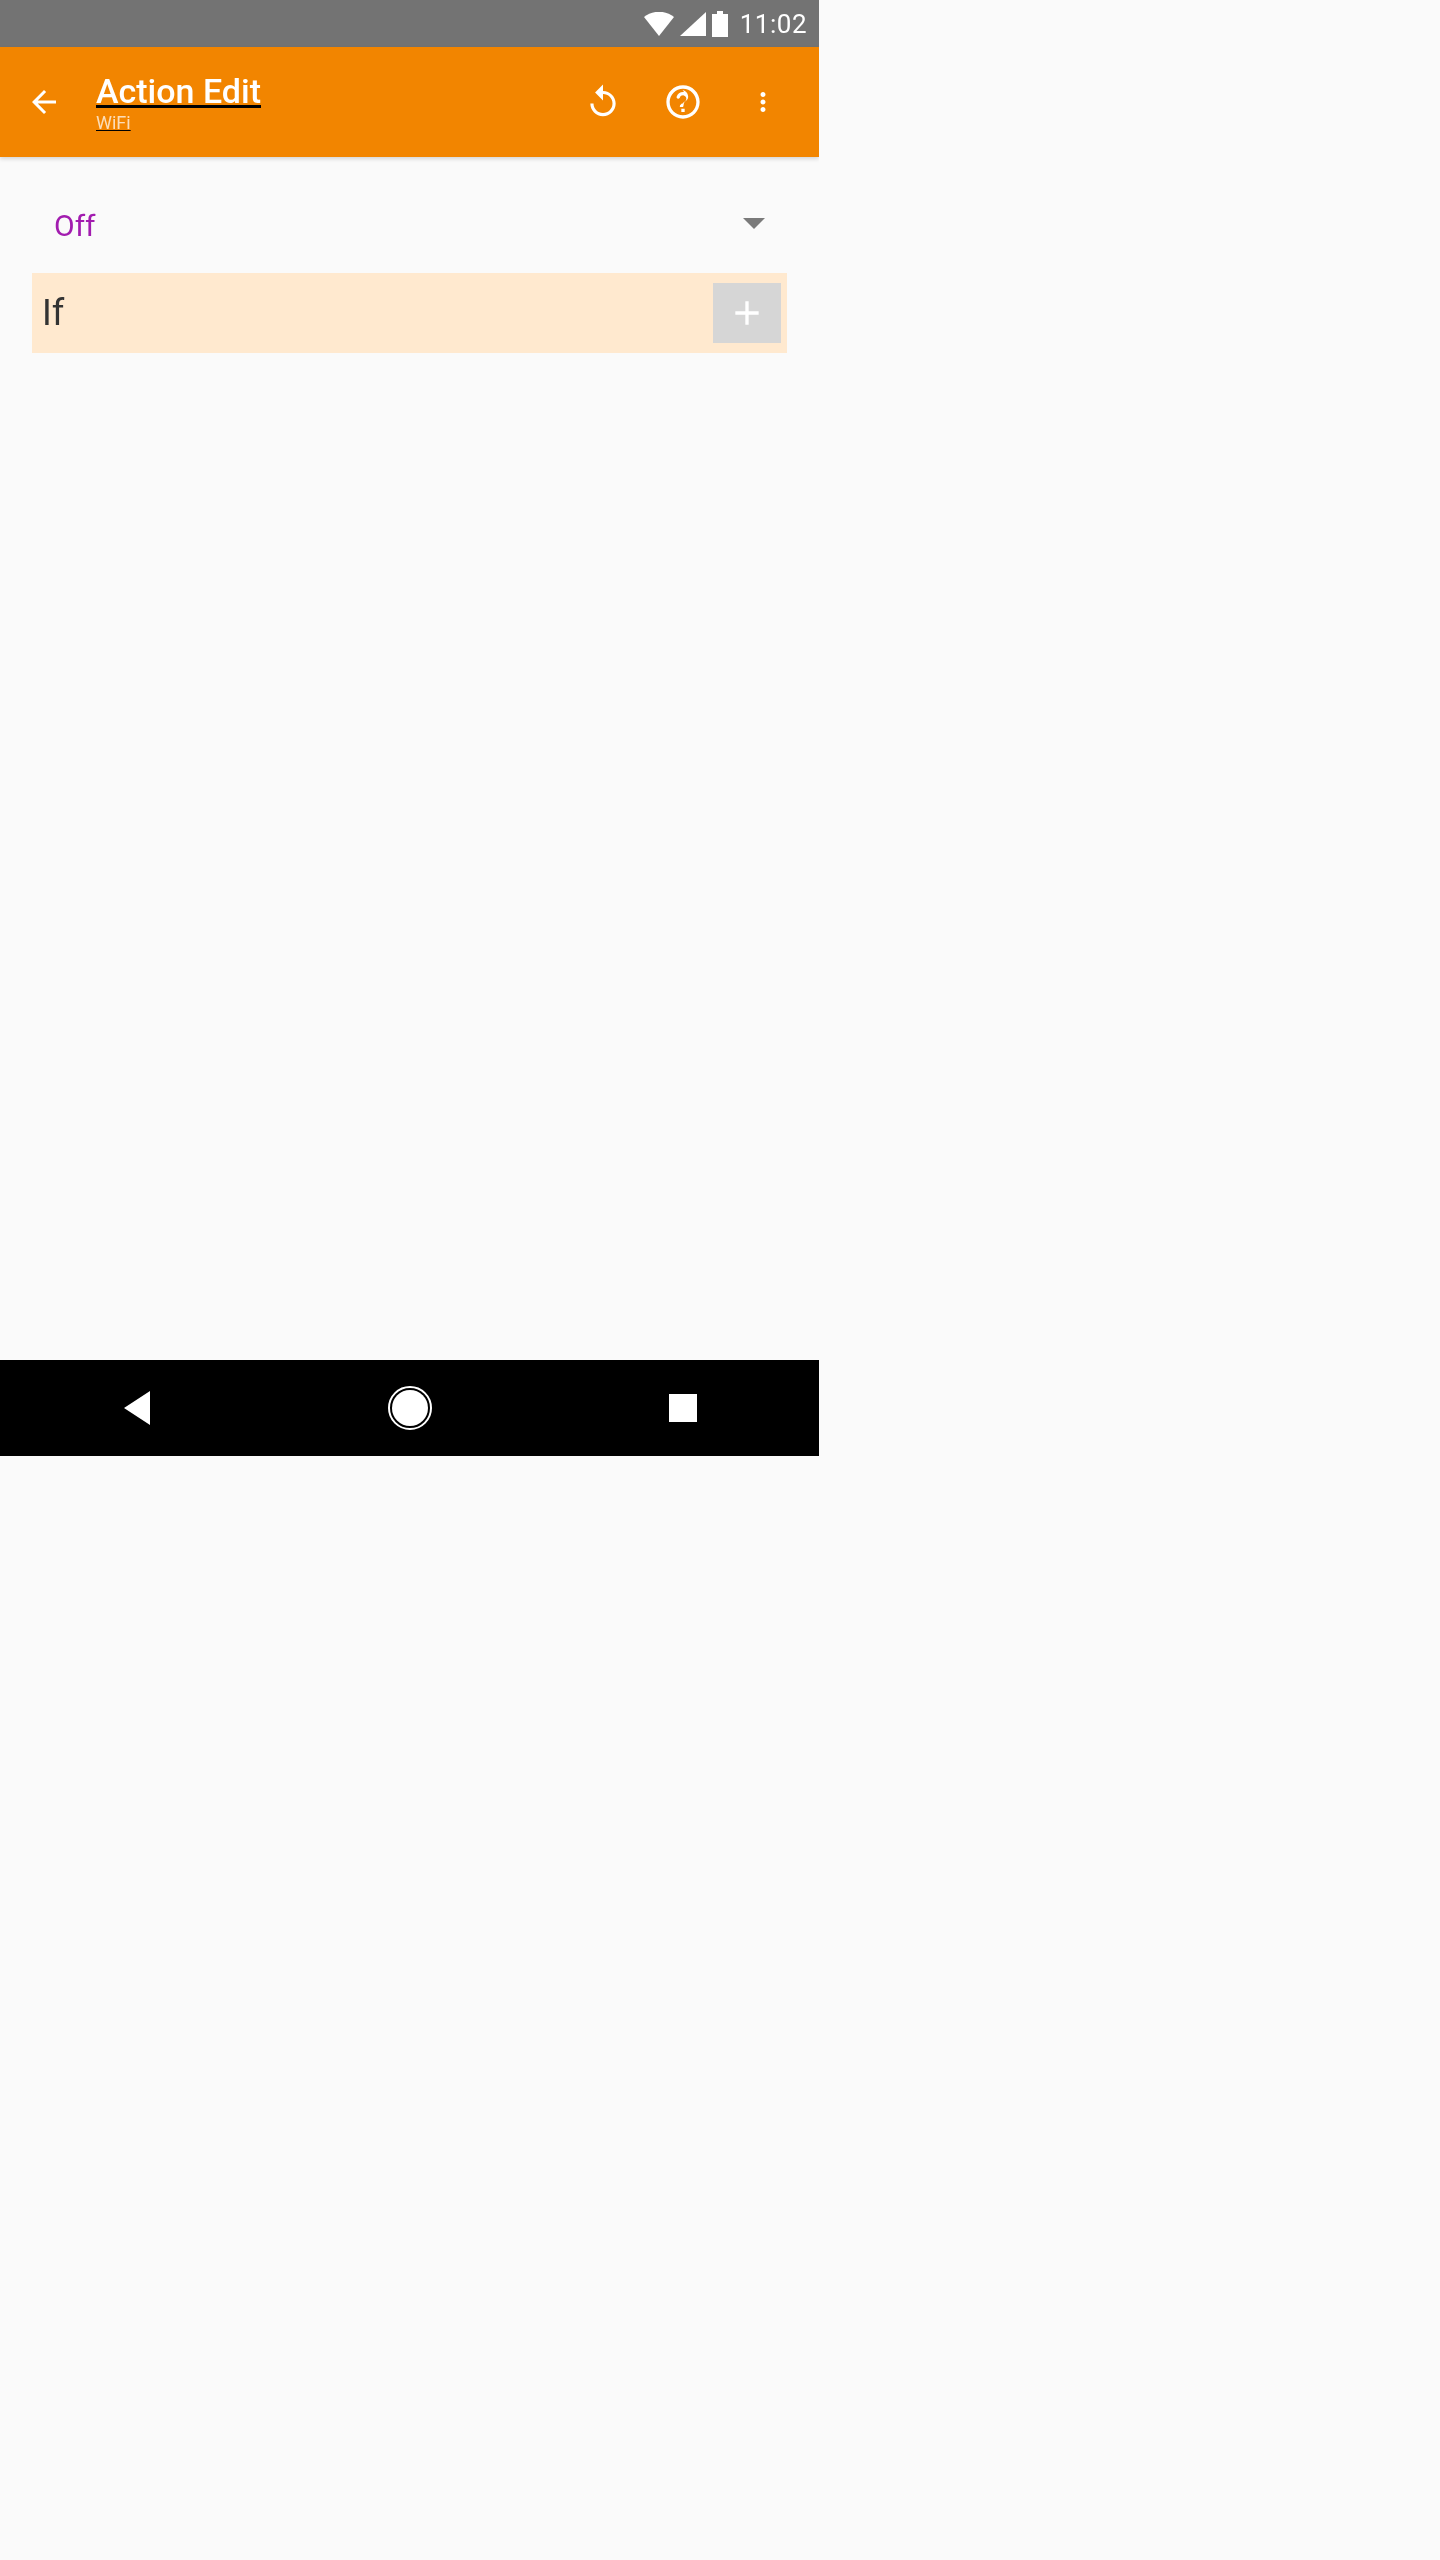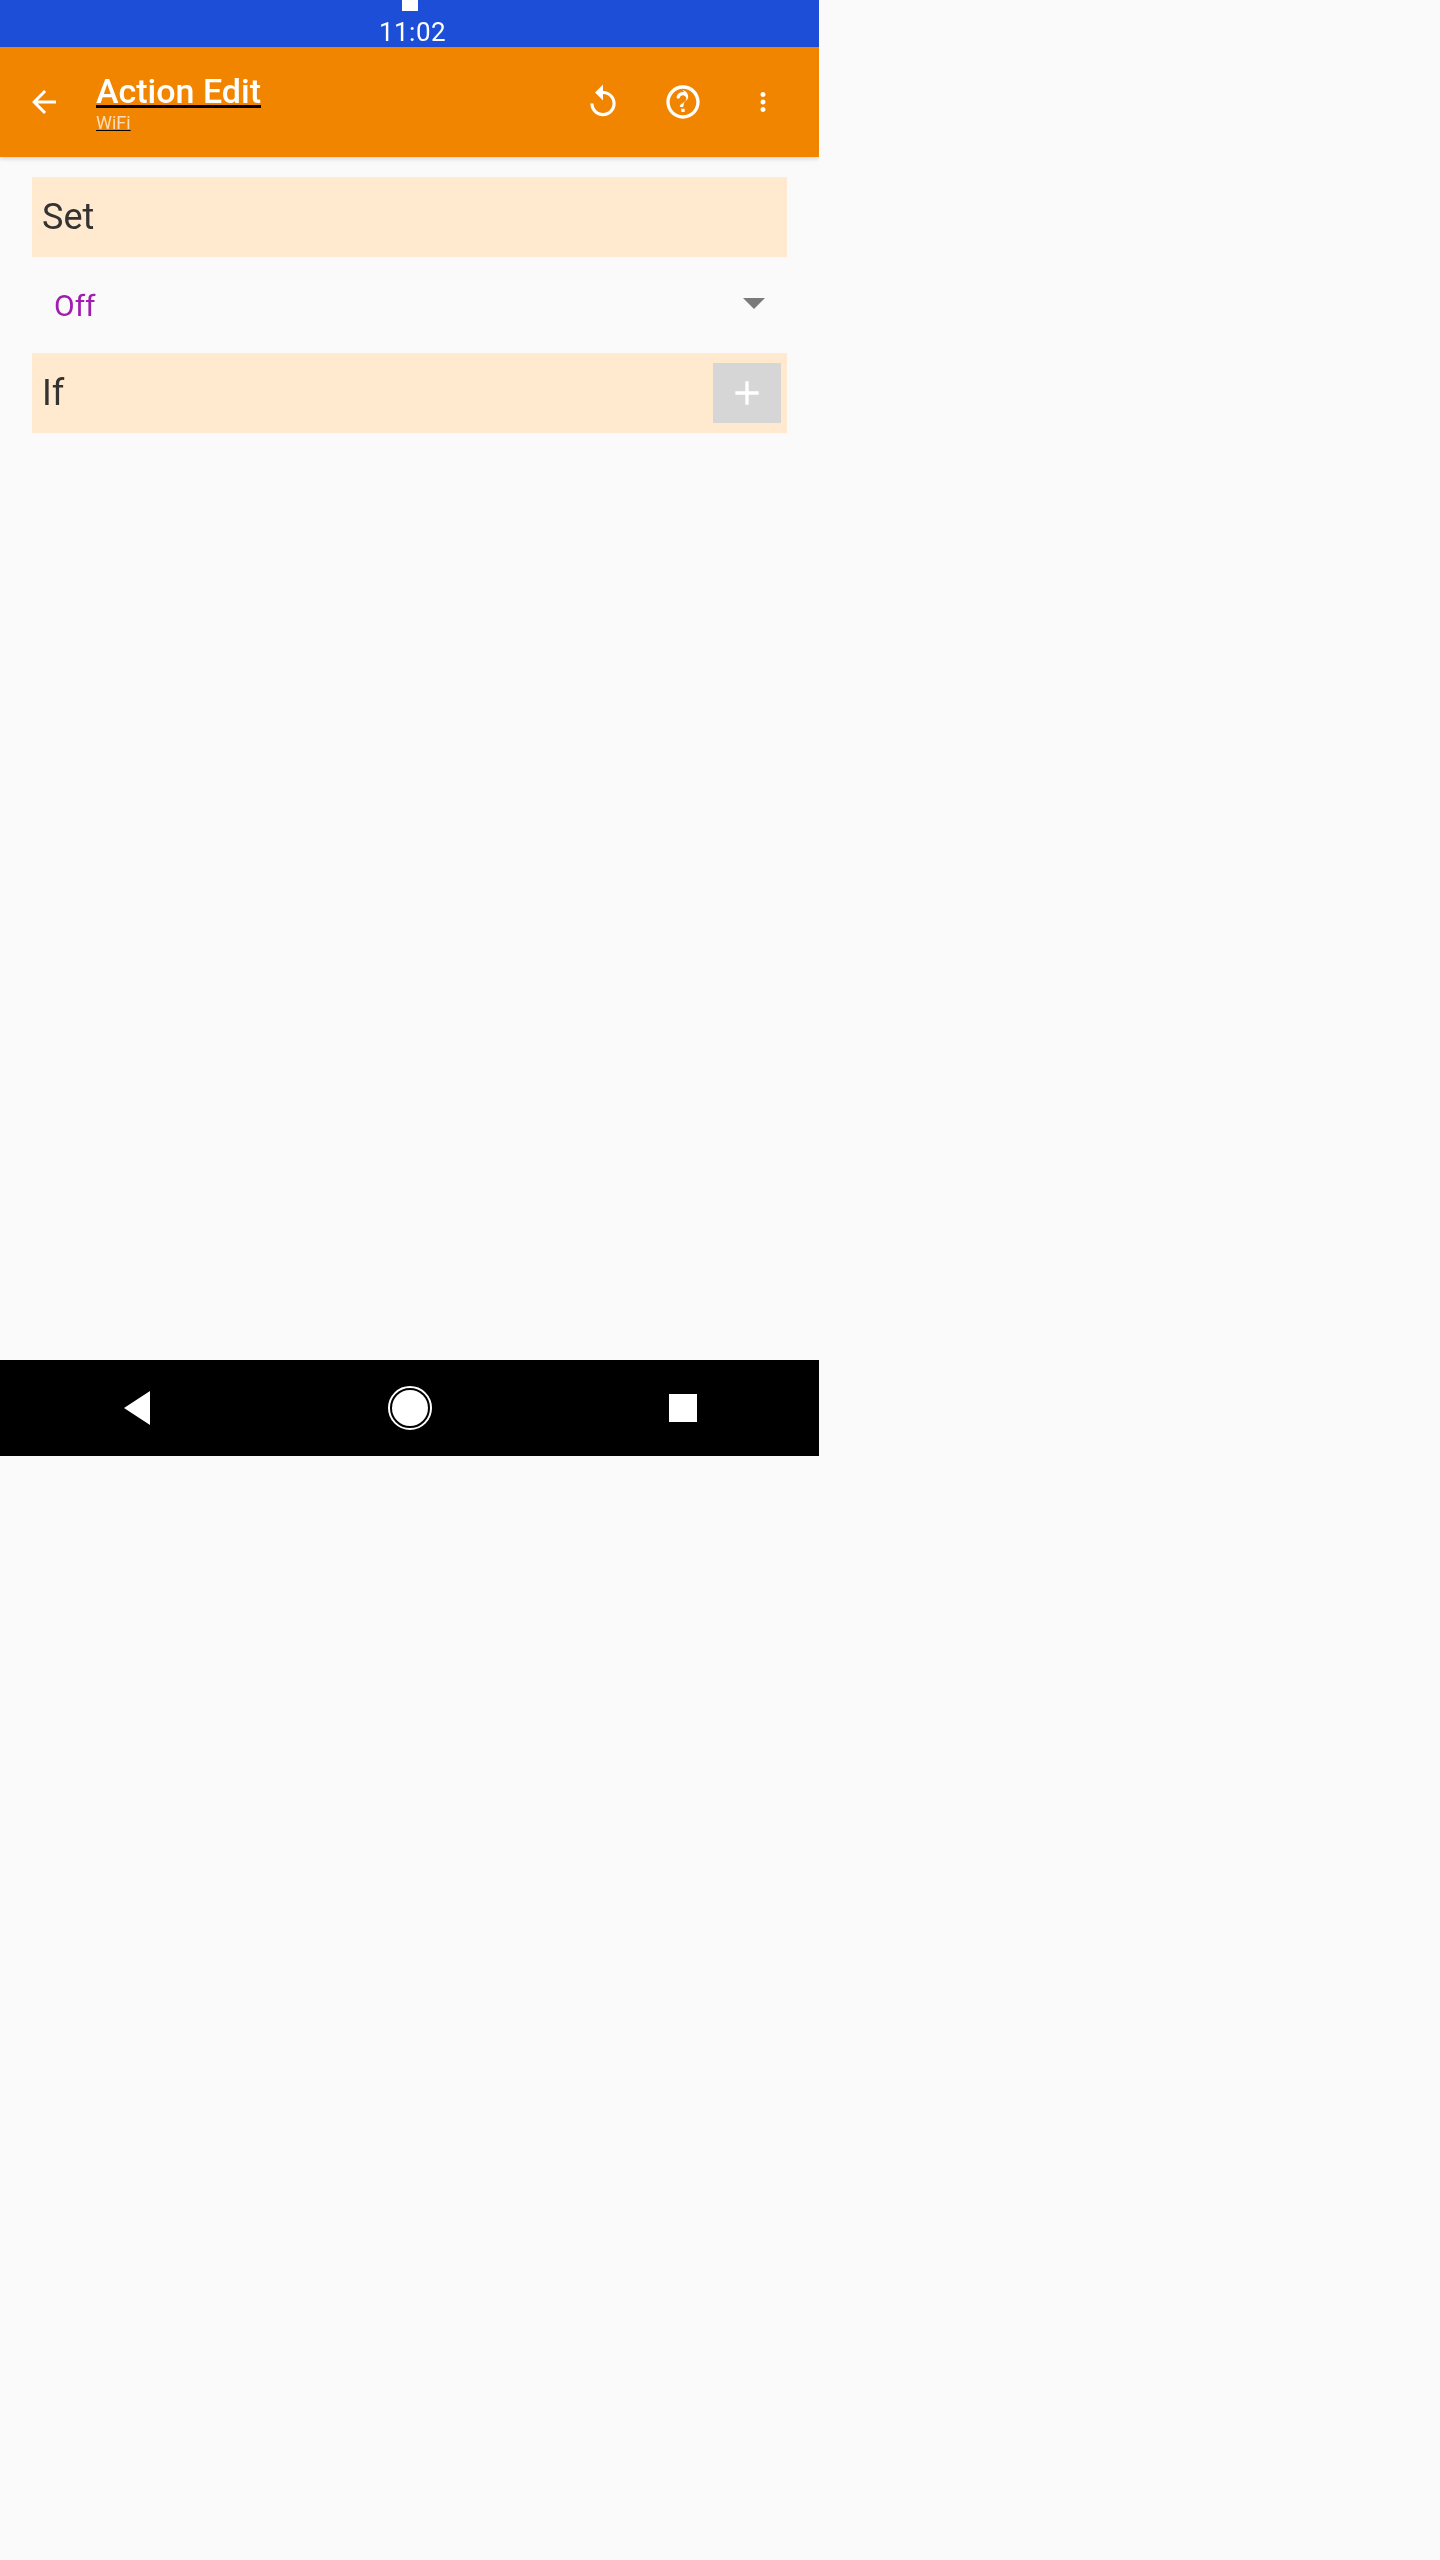--- a/index.html
+++ b/index.html
@@ -11,28 +11,27 @@
       width: 819px;
       height: 1456px;
       font-family: Roboto, "Helvetica Neue", Arial, sans-serif;
       background: #fafafa;
       display: flex;
       flex-direction: column;
       overflow: hidden;
     }
     .status-bar {
       height: 47px;
-      background: #1d4ed8;
+      background: #737373;
       display: flex;
       justify-content: flex-end;
       align-items: center;
       padding: 0 12px;
       color: white;
       gap: 6px;
-      flex-direction: column;
     }
     .status-bar .wifi-icon svg,
     .status-bar .cell-icon svg,
     .status-bar .battery-icon svg {
       display: block;
     }
     .status-bar .time {
       font-size: 26px;
       font-weight: 400;
       margin-left: 6px;
@@ -190,23 +189,20 @@
       </svg>
   </div>
   <div class="action-icon">
     <svg width="30" height="30" viewBox="0 0 24 24">
         <path d="M12 8c1.1 0 2-.9 2-2s-.9-2-2-2-2 .9-2 2 .9 2 2 2zm0 2c-1.1 0-2 .9-2 2s.9 2 2 2 2-.9 2-2-.9-2-2-2zm0 6c-1.1 0-2 .9-2 2s.9 2 2 2 2-.9 2-2-.9-2-2-2z" fill="white"></path>
       </svg>
   </div>
 </div>
 
 <div class="content">
-  <div class="section-header">
-    <span>Set</span>
-  </div>
   <div class="spinner-row">
     <span class="spinner-value">Off</span>
     <span class="dropdown-caret">
       <svg width="22" height="14" viewBox="0 0 22 14">
           <path d="M0 0 L22 0 L11 11 Z" fill="#7a7a7a"></path>
         </svg>
     </span>
   </div>
   <div class="section-header if-row">
     <span>If</span>

